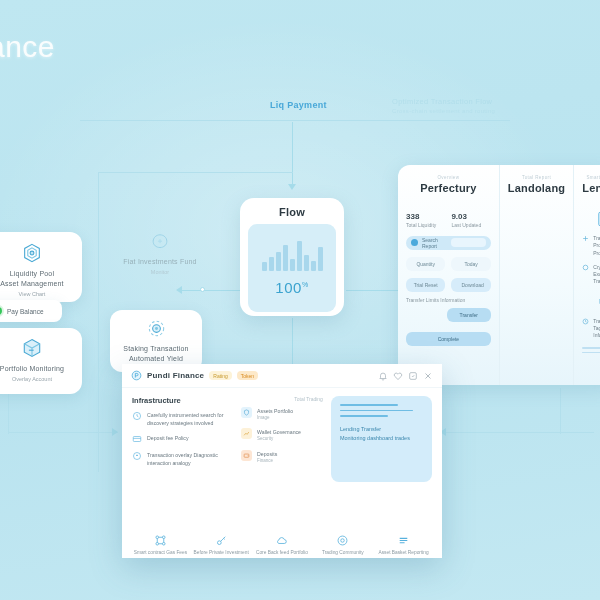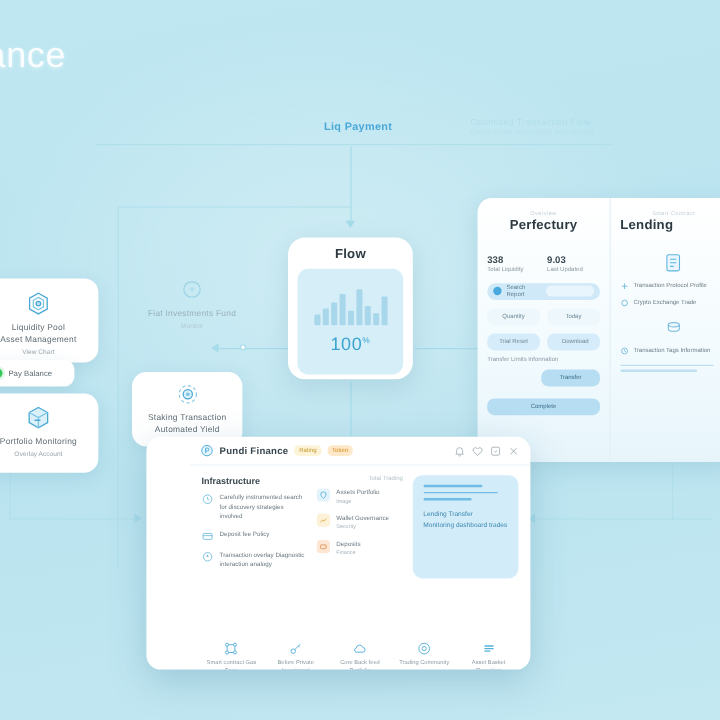--- a/index.html
+++ b/index.html
@@ -134,24 +134,23 @@
   .note { font-size: 5px; color: #8b99a1; margin-top: 5px; line-height: 1.5; filter: blur(.35px); }
   .rp-bullet { display: flex; gap: 4px; margin-top: 7px; align-items: flex-start; }
   .rp-bullet .bi { width: 7px; height: 7px; flex: 0 0 auto; color: #6fb9dd; }
   .rp-bullet .bt { font-size: 5px; color: #6e7d86; line-height: 1.45; filter: blur(.3px); }
   .rp-lines { margin-top: 8px; }
   .rp-lines i { display: block; height: 1.5px; background: #bfe0f2; border-radius: 2px; margin-bottom: 3px; }
 
   
   #dialog {
     position: absolute; left: 122px; top: 364px; width: 320px; height: 194px;
-    background: #ffffff; border-radius: 12px;
+    background: #ffffff; border-radius: 0;
     box-shadow: 0 10px 30px rgba(60,120,150,.26);
     overflow: hidden;
-    padding-left: 36px;
   }
   #dlg-head {
     height: 24px; display: flex; align-items: center; gap: 5px;
     padding: 0 9px; border-bottom: 1px solid #f0f6f9;
   }
   #dlg-logo { width: 11px; height: 11px; flex: 0 0 auto; }
   #dlg-title { font-size: 8px; font-weight: 700; color: #38464e; filter: blur(.25px); letter-spacing: .2px; }
   .badge {
     font-size: 5px; border-radius: 4px; padding: 1.5px 4px;
     background: #fdf3d8; color: #c79a2e; filter: blur(.25px);
@@ -327,20 +326,24 @@
         <div class="btn tag">
           <span class="chip sq" style="margin-right:3px;"></span>
           <span>Download</span>
         </div>
       </div>
       <div class="note">Transfer Limits Information</div>
       <div class="btn solid" style="margin-top:4px; width:52%; margin-left:auto;">Transfer</div>
       <div class="btn solid" style="margin-top:10px;">Complete</div>
     </div>
 
+    <div class="rp-col" style="flex:.62;">
+      <div class="rp-eyebrow">Total Report</div>
+      <div class="rp-title">Landolang</div>
+    </div>
 
     <div class="rp-col" style="flex:.95;">
       <div class="rp-eyebrow">Smart Contract</div>
       <div class="rp-title" style="text-align:left;">Lending</div>
       <div style="display:flex;justify-content:center;margin-top:16px;">
         <svg width="18" height="18" viewBox="0 0 24 24" fill="none" stroke="#5fb6e0" stroke-width="1.2">
           <rect x="5" y="3" width="14" height="18" rx="2" fill="#eaf6fd"></rect>
           <path d="M8.5 8h7M8.5 12h7M8.5 16h4"></path>
         </svg>
       </div>

